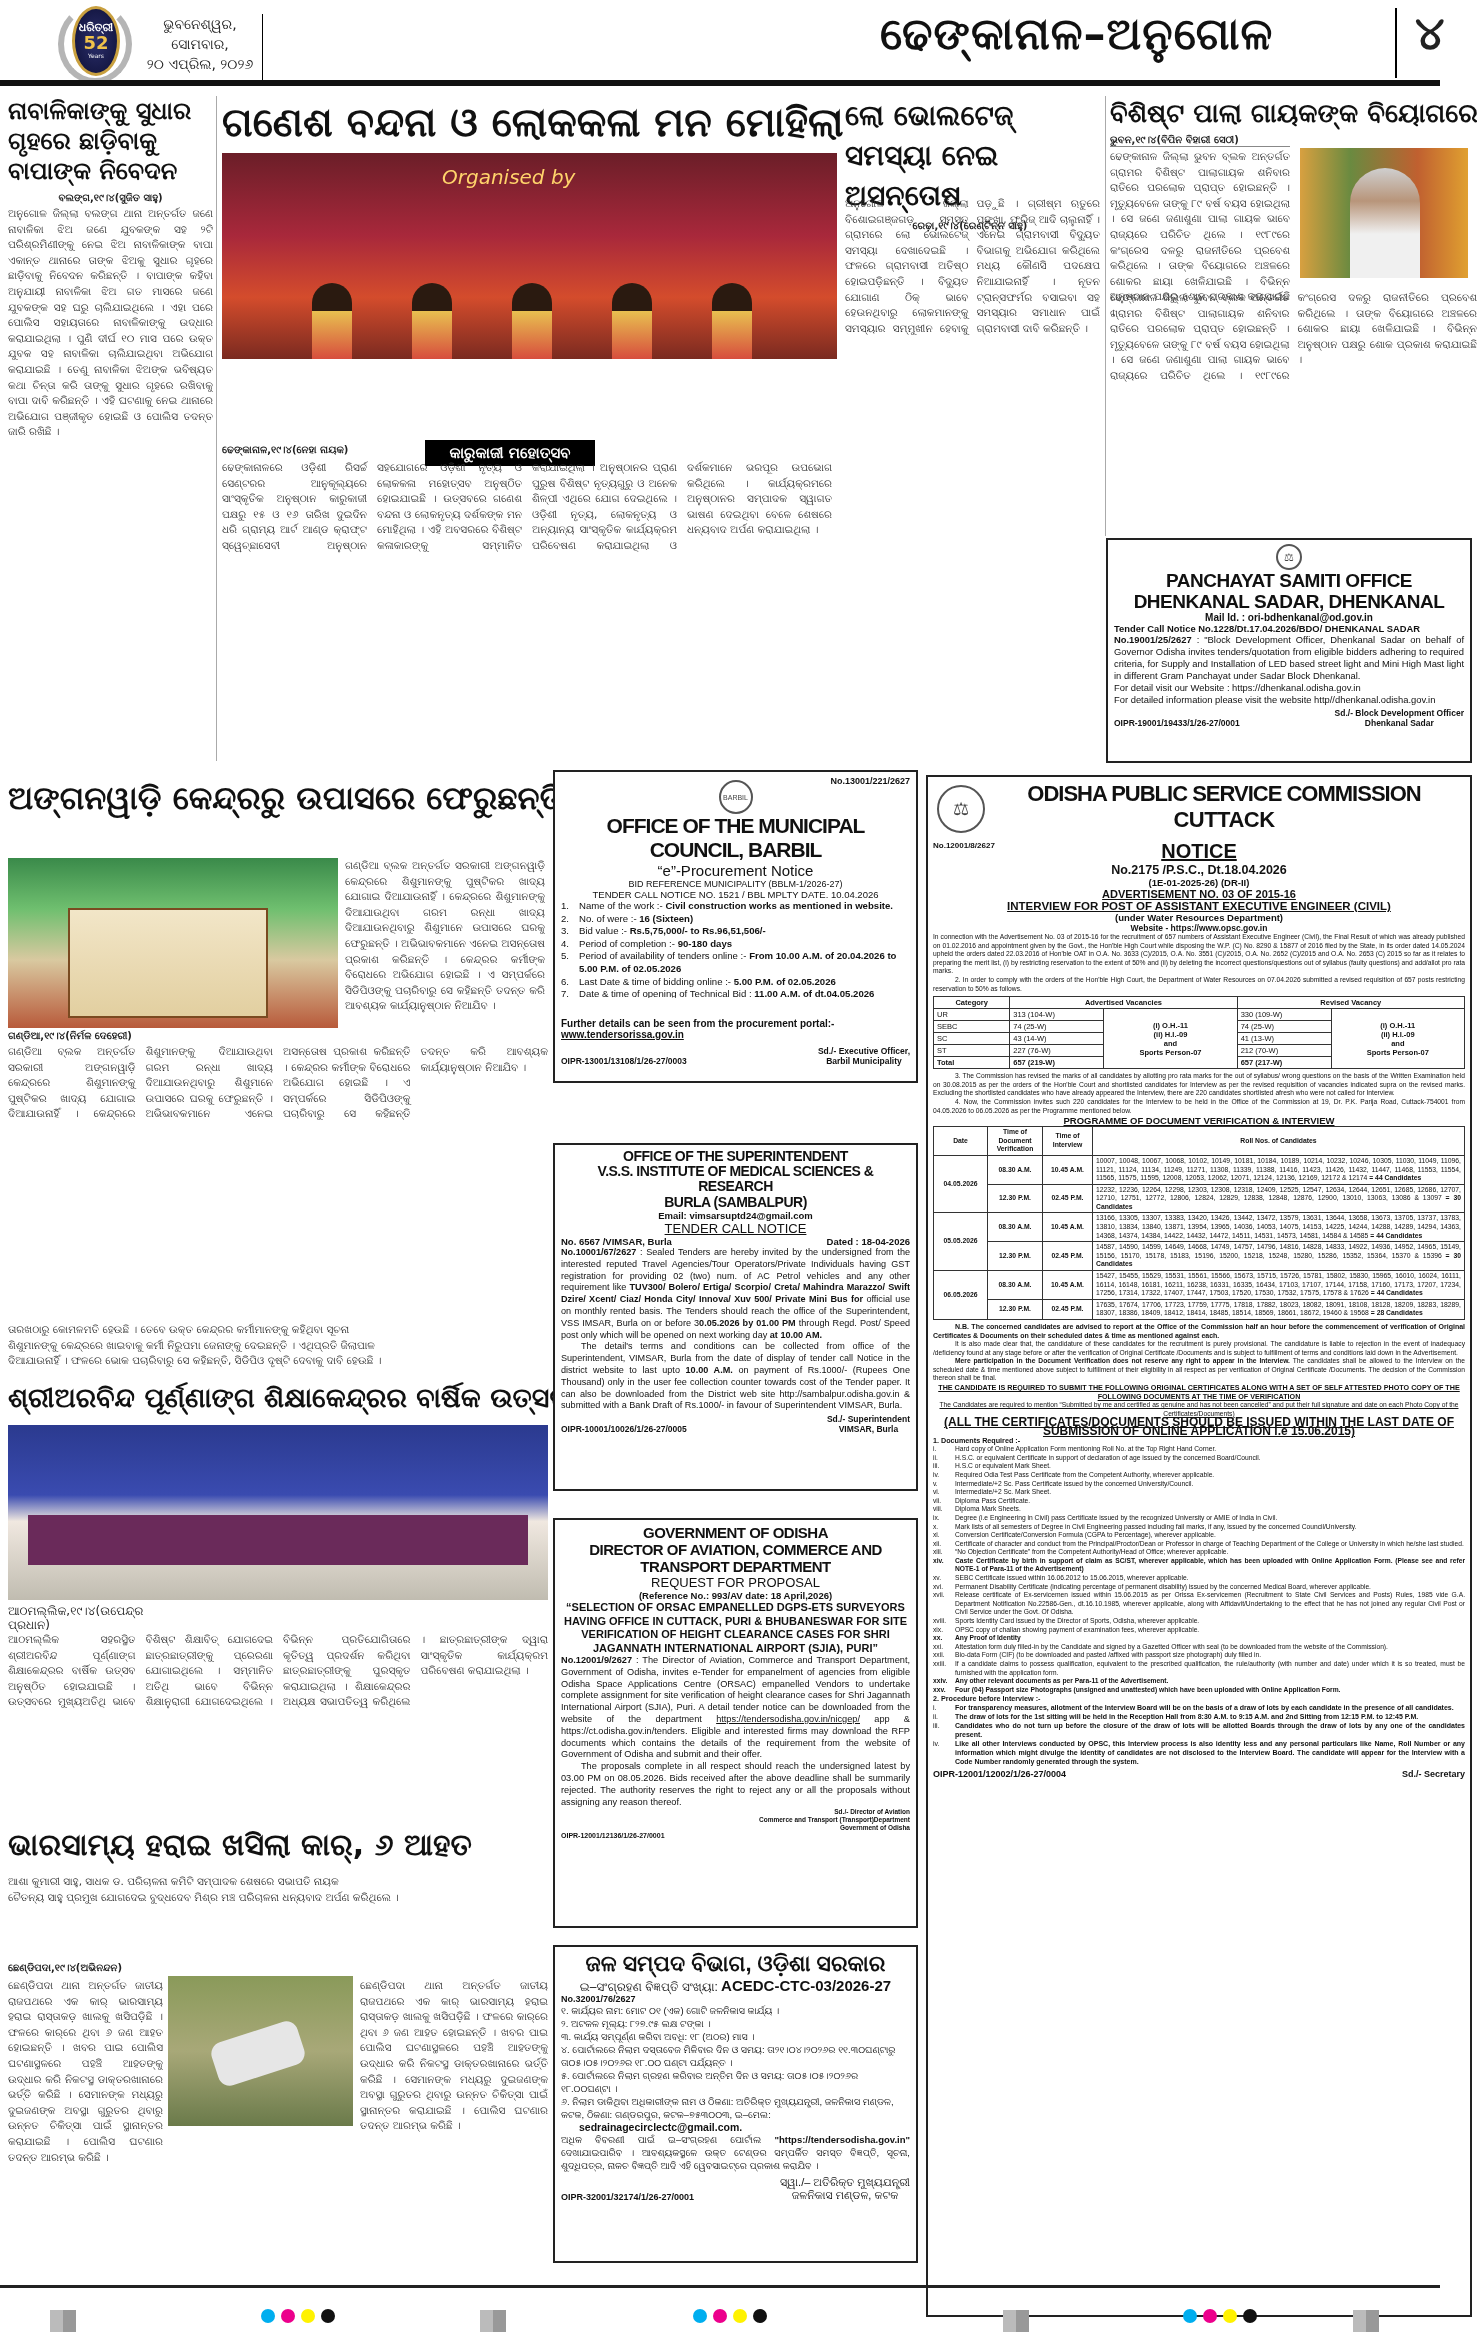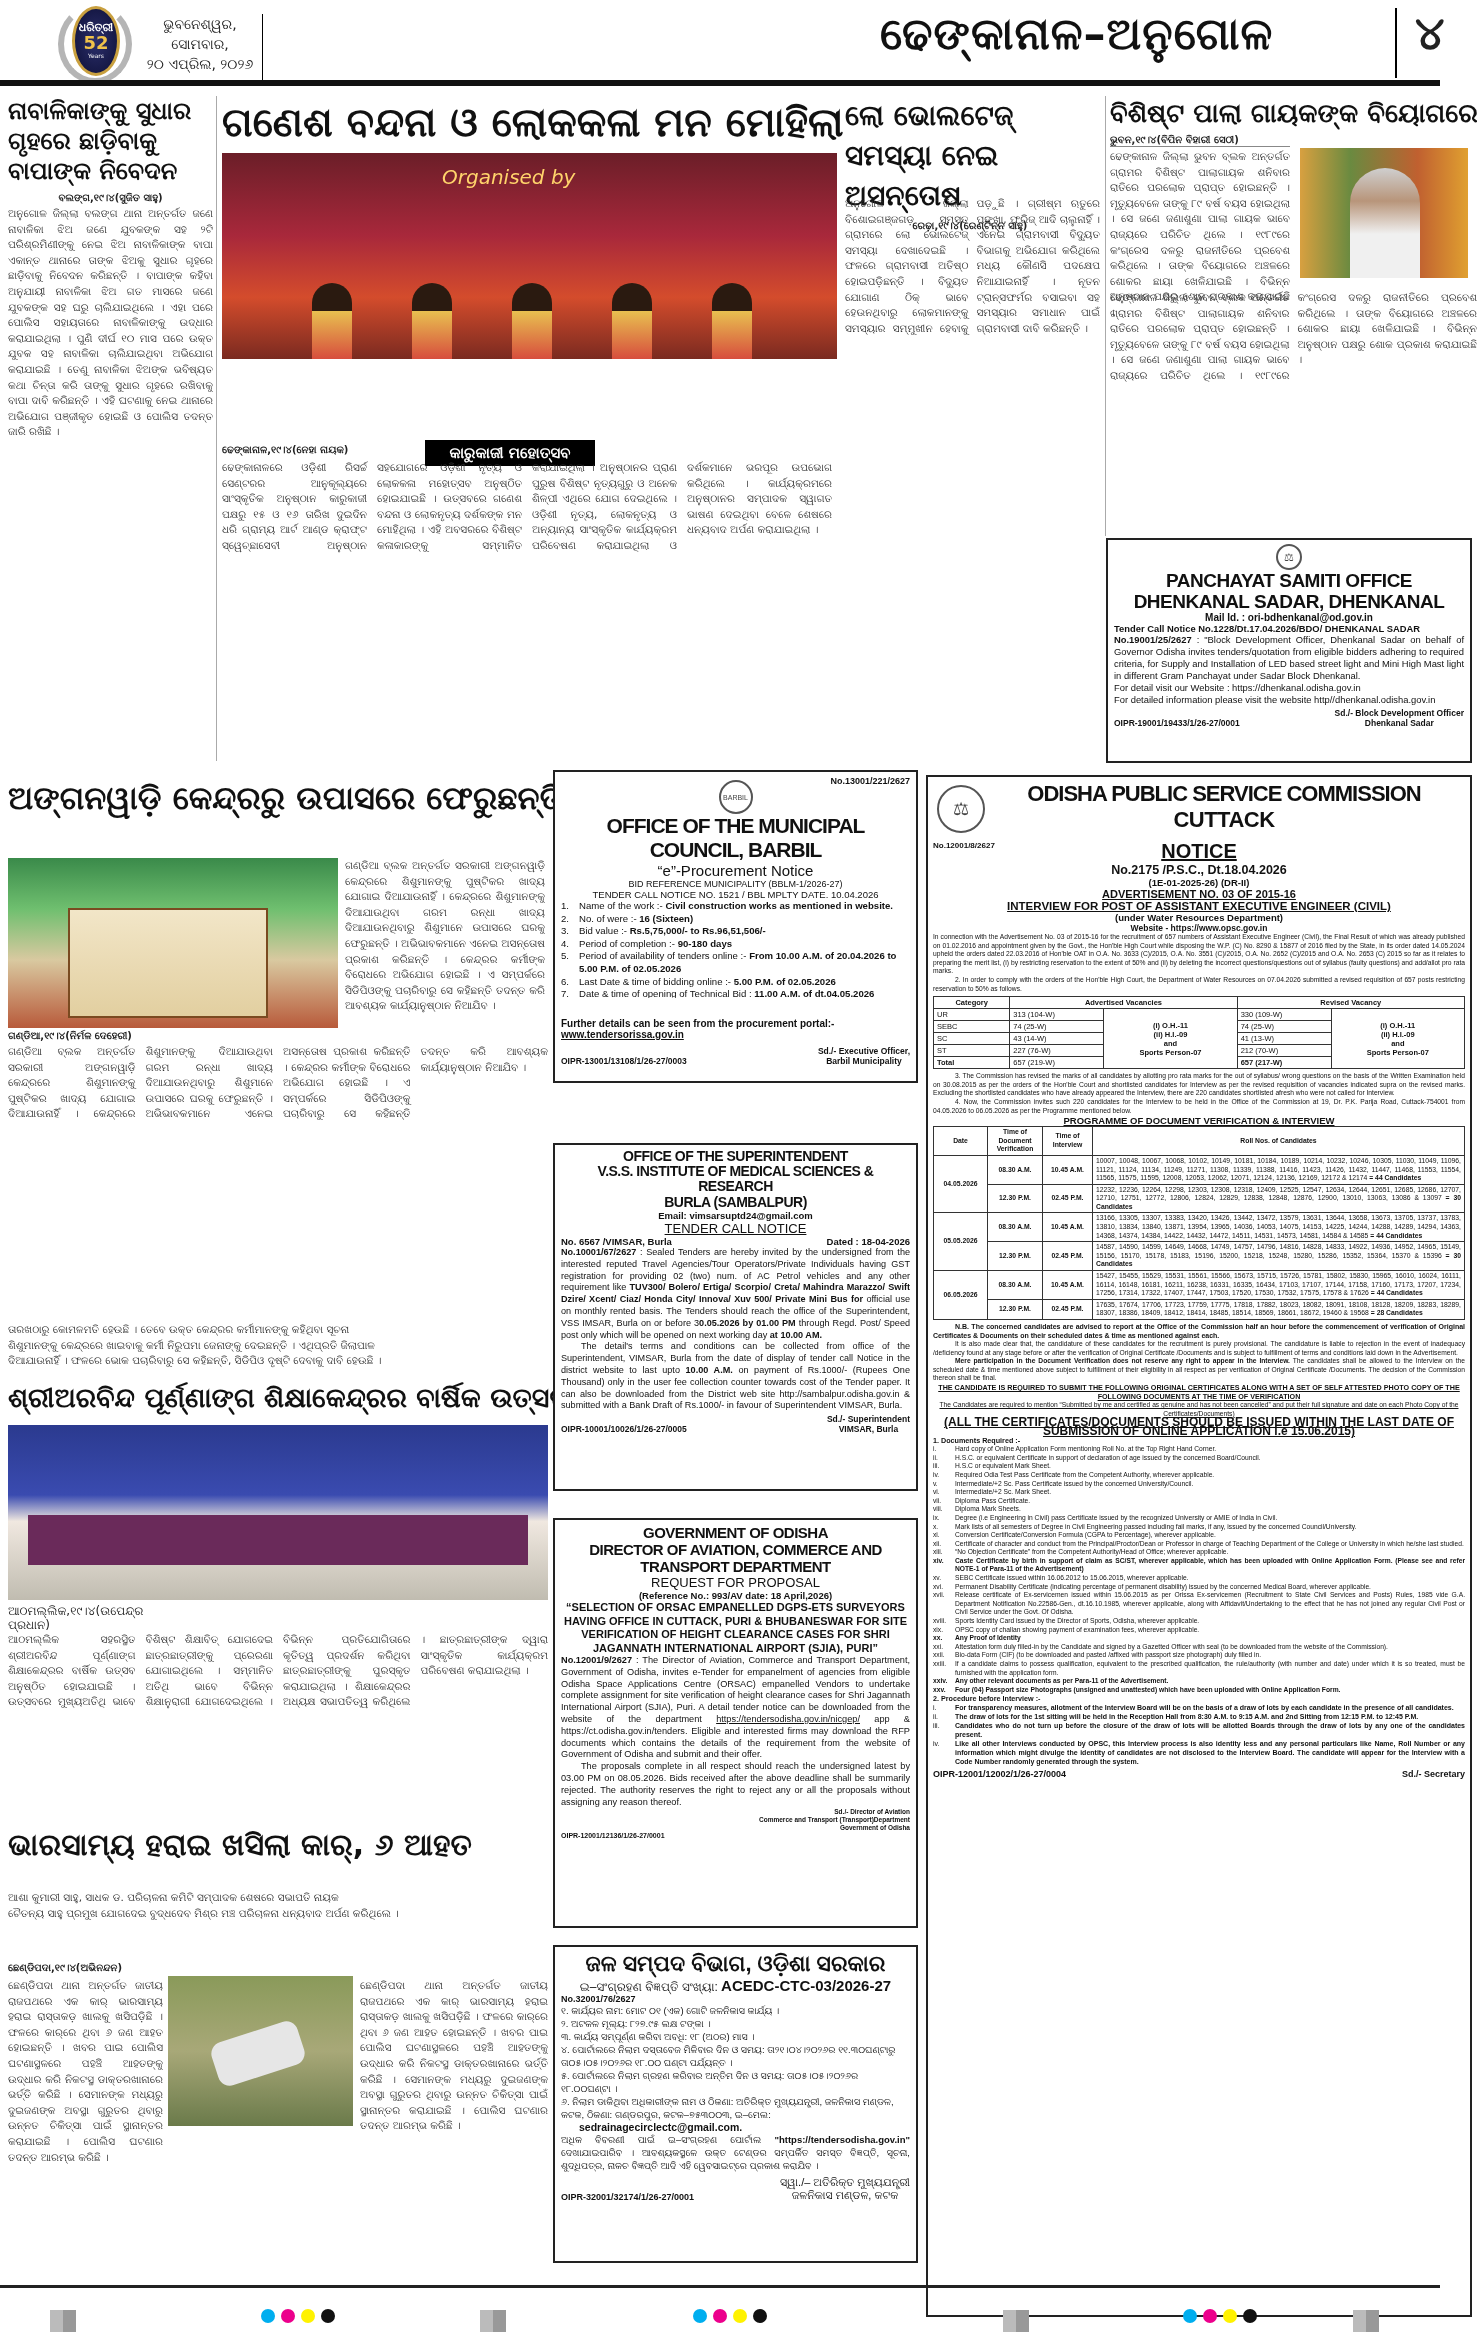--- a/index.html
+++ b/index.html
@@ -132,21 +132,21 @@
 </div>
 
 <div class="abs" style="left:8px;top:1378px;width:545px;">
   <div class="hl" style="font-size:27px;line-height:40px;white-space:nowrap;">ଶ୍ରୀଅରବିନ୍ଦ ପୂର୍ଣ୍ଣାଙ୍ଗ ଶିକ୍ଷାକେନ୍ଦ୍ରର ବାର୍ଷିକ ଉତ୍ସବ</div>
 </div>
 <div class="abs photo" style="left:8px;top:1425px;width:540px;height:175px;background:linear-gradient(180deg,#2b3a8f 0%,#3a4bb0 40%,#f0e8e0 55%,#c0bcb0 100%);">
   <div class="abs" style="left:20px;top:90px;width:500px;height:50px;background:#6a2a5a;"></div>
 </div>
 <div class="abs" style="left:8px;top:1604px;width:140px;font-size:12px;font-weight:normal;">ଆଠମଲ୍ଲିକ,୧୯।୪(ଉପେନ୍ଦ୍ର ପ୍ରଧାନ)</div>
 <div class="abs col" style="left:8px;top:1632px;width:540px;height:240px;column-count:4;column-gap:10px;">ଆଠମଲ୍ଲିକ ସହରସ୍ଥିତ ଶ୍ରୀଅରବିନ୍ଦ ପୂର୍ଣ୍ଣାଙ୍ଗ ଶିକ୍ଷାକେନ୍ଦ୍ରର ବାର୍ଷିକ ଉତ୍ସବ ଅନୁଷ୍ଠିତ ହୋଇଯାଇଛି । ଉତ୍ସବରେ ମୁଖ୍ୟଅତିଥି ଭାବେ ବିଶିଷ୍ଟ ଶିକ୍ଷାବିତ୍ ଯୋଗଦେଇ ଛାତ୍ରଛାତ୍ରୀଙ୍କୁ ପ୍ରେରଣା ଯୋଗାଇଥିଲେ । ସମ୍ମାନିତ ଅତିଥି ଭାବେ ବିଭିନ୍ନ ଶିକ୍ଷାନୁରାଗୀ ଯୋଗଦେଇଥିଲେ । ବିଭିନ୍ନ ପ୍ରତିଯୋଗିତାରେ କୃତିତ୍ୱ ପ୍ରଦର୍ଶନ କରିଥିବା ଛାତ୍ରଛାତ୍ରୀଙ୍କୁ ପୁରସ୍କୃତ କରାଯାଇଥିଲା । ଶିକ୍ଷାକେନ୍ଦ୍ରର ଅଧ୍ୟକ୍ଷ ସଭାପତିତ୍ୱ କରିଥିଲେ । ଛାତ୍ରଛାତ୍ରୀଙ୍କ ଦ୍ୱାରା ସାଂସ୍କୃତିକ କାର୍ଯ୍ୟକ୍ରମ ପରିବେଷଣ କରାଯାଇଥିଲା ।</div>
-<div class="abs col" style="left:8px;top:1874px;width:540px;height:32px;margin-top:16px;">
+<div class="abs col" style="left:8px;top:1874px;width:540px;height:32px;">
   <div>ଆଶା କୁମାରୀ ସାହୁ, ସାଧକ ଡ. ପରିଚାଳନା କମିଟି ସମ୍ପାଦକ ଶେଷରେ ସଭାପତି ନାୟକ</div>
   <div>ଚୈତନ୍ୟ ସାହୁ ପ୍ରମୁଖ ଯୋଗଦେଇ ବୁଦ୍ଧଦେବ ମିଶ୍ର ମଞ୍ଚ ପରିଚାଳନା ଧନ୍ୟବାଦ ଅର୍ପଣ କରିଥିଲେ ।</div>
 </div>
 
 <div class="abs" style="left:8px;top:1824px;width:545px;">
   <div class="hl" style="font-size:30px;line-height:42px;white-space:nowrap;">ଭାରସାମ୍ୟ ହରାଇ ଖସିଲା କାର୍, ୬ ଆହତ</div>
 </div>
 <div class="abs" style="left:8px;top:1962px;width:160px;font-size:10px;font-weight:bold;">ଛେଣ୍ଡିପଦା,୧୯।୪(ଅଭିନନ୍ଦନ)</div>
 <div class="abs col" style="left:8px;top:1978px;width:155px;height:330px;">ଛେଣ୍ଡିପଦା ଥାନା ଅନ୍ତର୍ଗତ ଜାତୀୟ ରାଜପଥରେ ଏକ କାର୍ ଭାରସାମ୍ୟ ହରାଇ ରାସ୍ତାକଡ଼ ଖାଲକୁ ଖସିପଡ଼ିଛି । ଫଳରେ କାର୍‌ରେ ଥିବା ୬ ଜଣ ଆହତ ହୋଇଛନ୍ତି । ଖବର ପାଇ ପୋଲିସ ଘଟଣାସ୍ଥଳରେ ପହଞ୍ଚି ଆହତଙ୍କୁ ଉଦ୍ଧାର କରି ନିକଟସ୍ଥ ଡାକ୍ତରଖାନାରେ ଭର୍ତ୍ତି କରିଛି । ସେମାନଙ୍କ ମଧ୍ୟରୁ ଦୁଇଜଣଙ୍କ ଅବସ୍ଥା ଗୁରୁତର ଥିବାରୁ ଉନ୍ନତ ଚିକିତ୍ସା ପାଇଁ ସ୍ଥାନାନ୍ତର କରାଯାଇଛି । ପୋଲିସ ଘଟଣାର ତଦନ୍ତ ଆରମ୍ଭ କରିଛି ।</div>
 <div class="abs photo" style="left:168px;top:1976px;width:185px;height:150px;background:linear-gradient(180deg,#8a9a5a,#a8a878 50%,#6a7a4a);">
@@ -299,21 +299,21 @@
           <td style="">43 (14-W)</td>
           <td style="">41 (13-W)</td>
         </tr>
         <tr>
           <td style="">ST</td>
           <td style="">227 (76-W)</td>
           <td style="">212 (70-W)</td>
         </tr>
         <tr>
           <td style="font-weight:bold;">Total</td>
-          <td style="font-weight:normal;">657 (219-W)</td>
+          <td style="font-weight:bold;">657 (219-W)</td>
           <td style="font-weight:bold;">657 (217-W)</td>
         </tr>
       </tbody>
   </table>
   <p style="font-size:6.7px;line-height:8.6px;text-indent:22px;">3. The Commission has revised the marks of all candidates by allotting pro rata marks for the out of syllabus/ wrong questions on the basis of the Written Examination held on 30.08.2015 as per the orders of the Hon'ble Court and shortlisted candidates for Interview as per the revised requisition of vacancies indicated supra on the revised marks. Excluding the shortlisted candidates who have already appeared the Interview, there are 220 candidates shortlisted afresh who were not called for Interview.</p>
   <p style="font-size:6.7px;line-height:8.6px;text-indent:22px;">4. Now, the Commission invites such 220 candidates for the Interview to be held in the Office of the Commission at 19, Dr. P.K. Parija Road, Cuttack-754001 from 04.05.2026 to 06.05.2026 as per the Programme mentioned below.</p>
   <div class="c b u" style="font-size:9.5px;">PROGRAMME OF DOCUMENT VERIFICATION &amp; INTERVIEW</div>
   <table class="tbl" style="font-size:6.8px;line-height:8.6px;">
     <thead>
         <tr>

